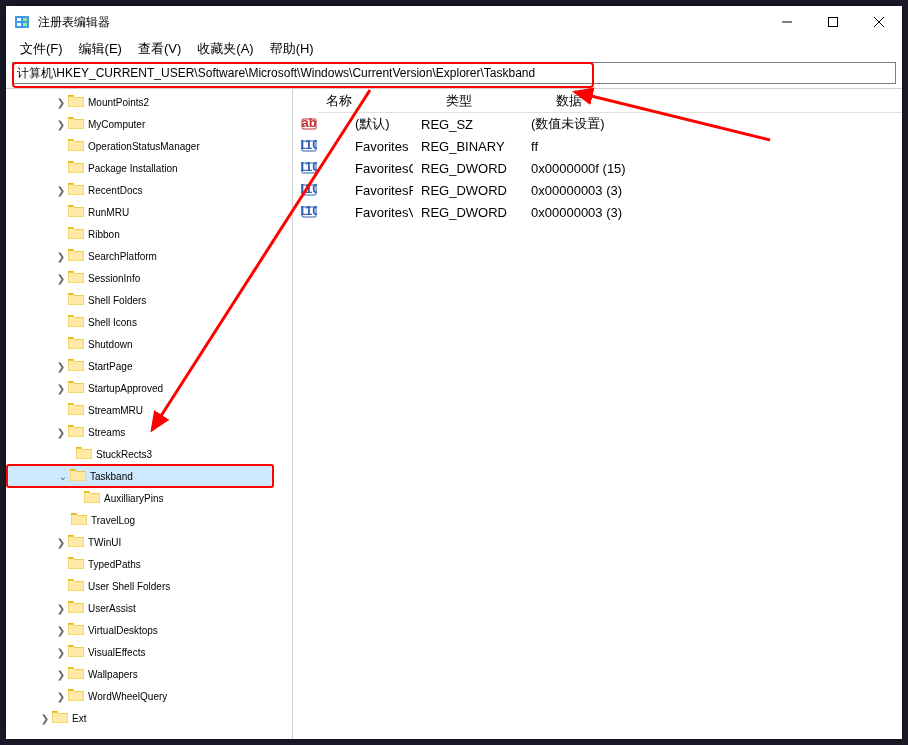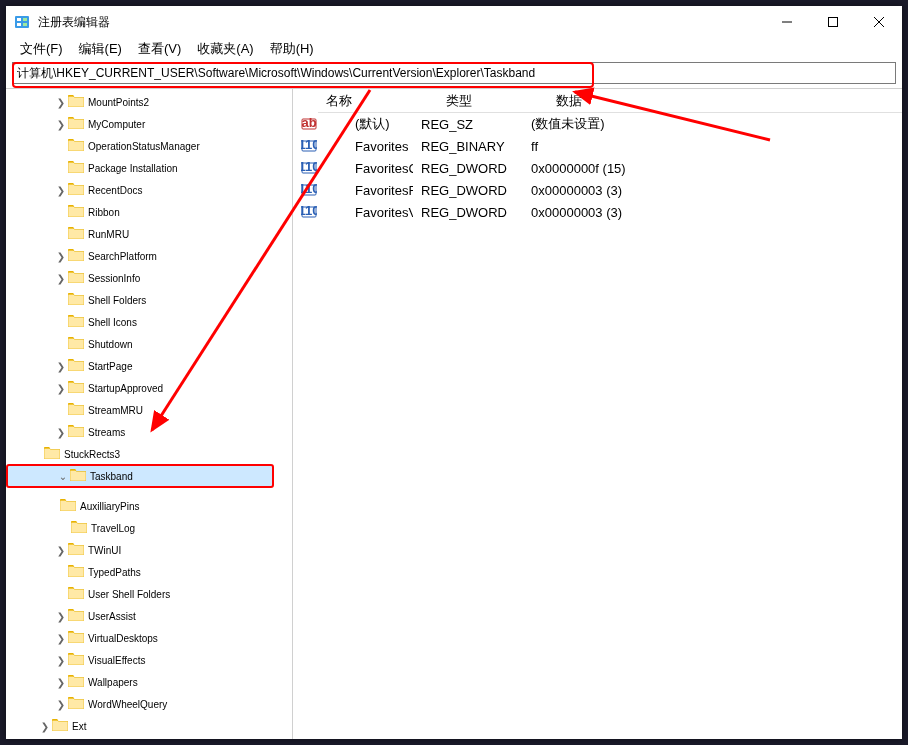--- a/index.html
+++ b/index.html
@@ -128,31 +128,31 @@
               <path d="M0 2 a1 1 0 0 1 1 -1 h4 l1.5 1.5 H0 Z" fill="#e8b200"></path>
             </svg></span>
           <span class="label">RecentDocs</span>
         </div>
         <div class="tree-node" style="padding-left: 48px;">
           <span class="chevron empty">❯</span>
           <span><svg class="folder-icon" viewBox="0 0 16 13">
               <path d="M0 2 h5 l1.5 1.5 H16 V12 a1 1 0 0 1 -1 1 H1 a1 1 0 0 1 -1 -1 Z" fill="#ffe9a6" stroke="#e8b200" stroke-width="0.6"></path>
               <path d="M0 2 a1 1 0 0 1 1 -1 h4 l1.5 1.5 H0 Z" fill="#e8b200"></path>
             </svg></span>
+          <span class="label">RunMRU</span>
+        </div>
+        <div class="tree-node" style="padding-left: 48px;">
+          <span class="chevron empty">❯</span>
+          <span><svg class="folder-icon" viewBox="0 0 16 13">
+              <path d="M0 2 h5 l1.5 1.5 H16 V12 a1 1 0 0 1 -1 1 H1 a1 1 0 0 1 -1 -1 Z" fill="#ffe9a6" stroke="#e8b200" stroke-width="0.6"></path>
+              <path d="M0 2 a1 1 0 0 1 1 -1 h4 l1.5 1.5 H0 Z" fill="#e8b200"></path>
+            </svg></span>
           <span class="label">Ribbon</span>
         </div>
         <div class="tree-node" style="padding-left: 48px;">
-          <span class="chevron empty">❯</span>
-          <span><svg class="folder-icon" viewBox="0 0 16 13">
-              <path d="M0 2 h5 l1.5 1.5 H16 V12 a1 1 0 0 1 -1 1 H1 a1 1 0 0 1 -1 -1 Z" fill="#ffe9a6" stroke="#e8b200" stroke-width="0.6"></path>
-              <path d="M0 2 a1 1 0 0 1 1 -1 h4 l1.5 1.5 H0 Z" fill="#e8b200"></path>
-            </svg></span>
-          <span class="label">RunMRU</span>
-        </div>
-        <div class="tree-node" style="padding-left: 48px;">
           <span class="chevron">❯</span>
           <span><svg class="folder-icon" viewBox="0 0 16 13">
               <path d="M0 2 h5 l1.5 1.5 H16 V12 a1 1 0 0 1 -1 1 H1 a1 1 0 0 1 -1 -1 Z" fill="#ffe9a6" stroke="#e8b200" stroke-width="0.6"></path>
               <path d="M0 2 a1 1 0 0 1 1 -1 h4 l1.5 1.5 H0 Z" fill="#e8b200"></path>
             </svg></span>
           <span class="label">SearchPlatform</span>
         </div>
         <div class="tree-node" style="padding-left: 48px;">
           <span class="chevron">❯</span>
           <span><svg class="folder-icon" viewBox="0 0 16 13">
@@ -210,37 +210,37 @@
           <span class="label">StreamMRU</span>
         </div>
         <div class="tree-node" style="padding-left: 48px;">
           <span class="chevron">❯</span>
           <span><svg class="folder-icon" viewBox="0 0 16 13">
               <path d="M0 2 h5 l1.5 1.5 H16 V12 a1 1 0 0 1 -1 1 H1 a1 1 0 0 1 -1 -1 Z" fill="#ffe9a6" stroke="#e8b200" stroke-width="0.6"></path>
               <path d="M0 2 a1 1 0 0 1 1 -1 h4 l1.5 1.5 H0 Z" fill="#e8b200"></path>
             </svg></span>
           <span class="label">Streams</span>
         </div>
-        <div class="tree-node" style="padding-left: 24px;">
+        <div class="tree-node" style="padding-left: 56px;">
           <span class="chevron empty">❯</span>
           <span><svg class="folder-icon" viewBox="0 0 16 13">
               <path d="M0 2 h5 l1.5 1.5 H16 V12 a1 1 0 0 1 -1 1 H1 a1 1 0 0 1 -1 -1 Z" fill="#ffe9a6" stroke="#e8b200" stroke-width="0.6"></path>
               <path d="M0 2 a1 1 0 0 1 1 -1 h4 l1.5 1.5 H0 Z" fill="#e8b200"></path>
             </svg></span>
           <span class="label">StuckRects3</span>
         </div>
         <div class="tree-node selected selected-key" style="padding-left: 48px;">
           <span class="chevron">⌄</span>
           <span><svg class="folder-icon" viewBox="0 0 16 13">
               <path d="M0 2 h5 l1.5 1.5 H16 V12 a1 1 0 0 1 -1 1 H1 a1 1 0 0 1 -1 -1 Z" fill="#ffe9a6" stroke="#e8b200" stroke-width="0.6"></path>
               <path d="M0 2 a1 1 0 0 1 1 -1 h4 l1.5 1.5 H0 Z" fill="#e8b200"></path>
             </svg></span>
           <span class="label">Taskband</span>
         </div>
-        <div class="tree-node" style="padding-left: 40px; margin-top: 8px;">
+        <div class="tree-node" style="padding-left: 64px;">
           <span class="chevron empty">❯</span>
           <span><svg class="folder-icon" viewBox="0 0 16 13">
               <path d="M0 2 h5 l1.5 1.5 H16 V12 a1 1 0 0 1 -1 1 H1 a1 1 0 0 1 -1 -1 Z" fill="#ffe9a6" stroke="#e8b200" stroke-width="0.6"></path>
               <path d="M0 2 a1 1 0 0 1 1 -1 h4 l1.5 1.5 H0 Z" fill="#e8b200"></path>
             </svg></span>
           <span class="label">AuxilliaryPins</span>
         </div>
         <div class="tree-node" style="padding-left: 35px; margin-left: 16px;">
           <span class="chevron empty">❯</span>
           <span><svg class="folder-icon" viewBox="0 0 16 13">

